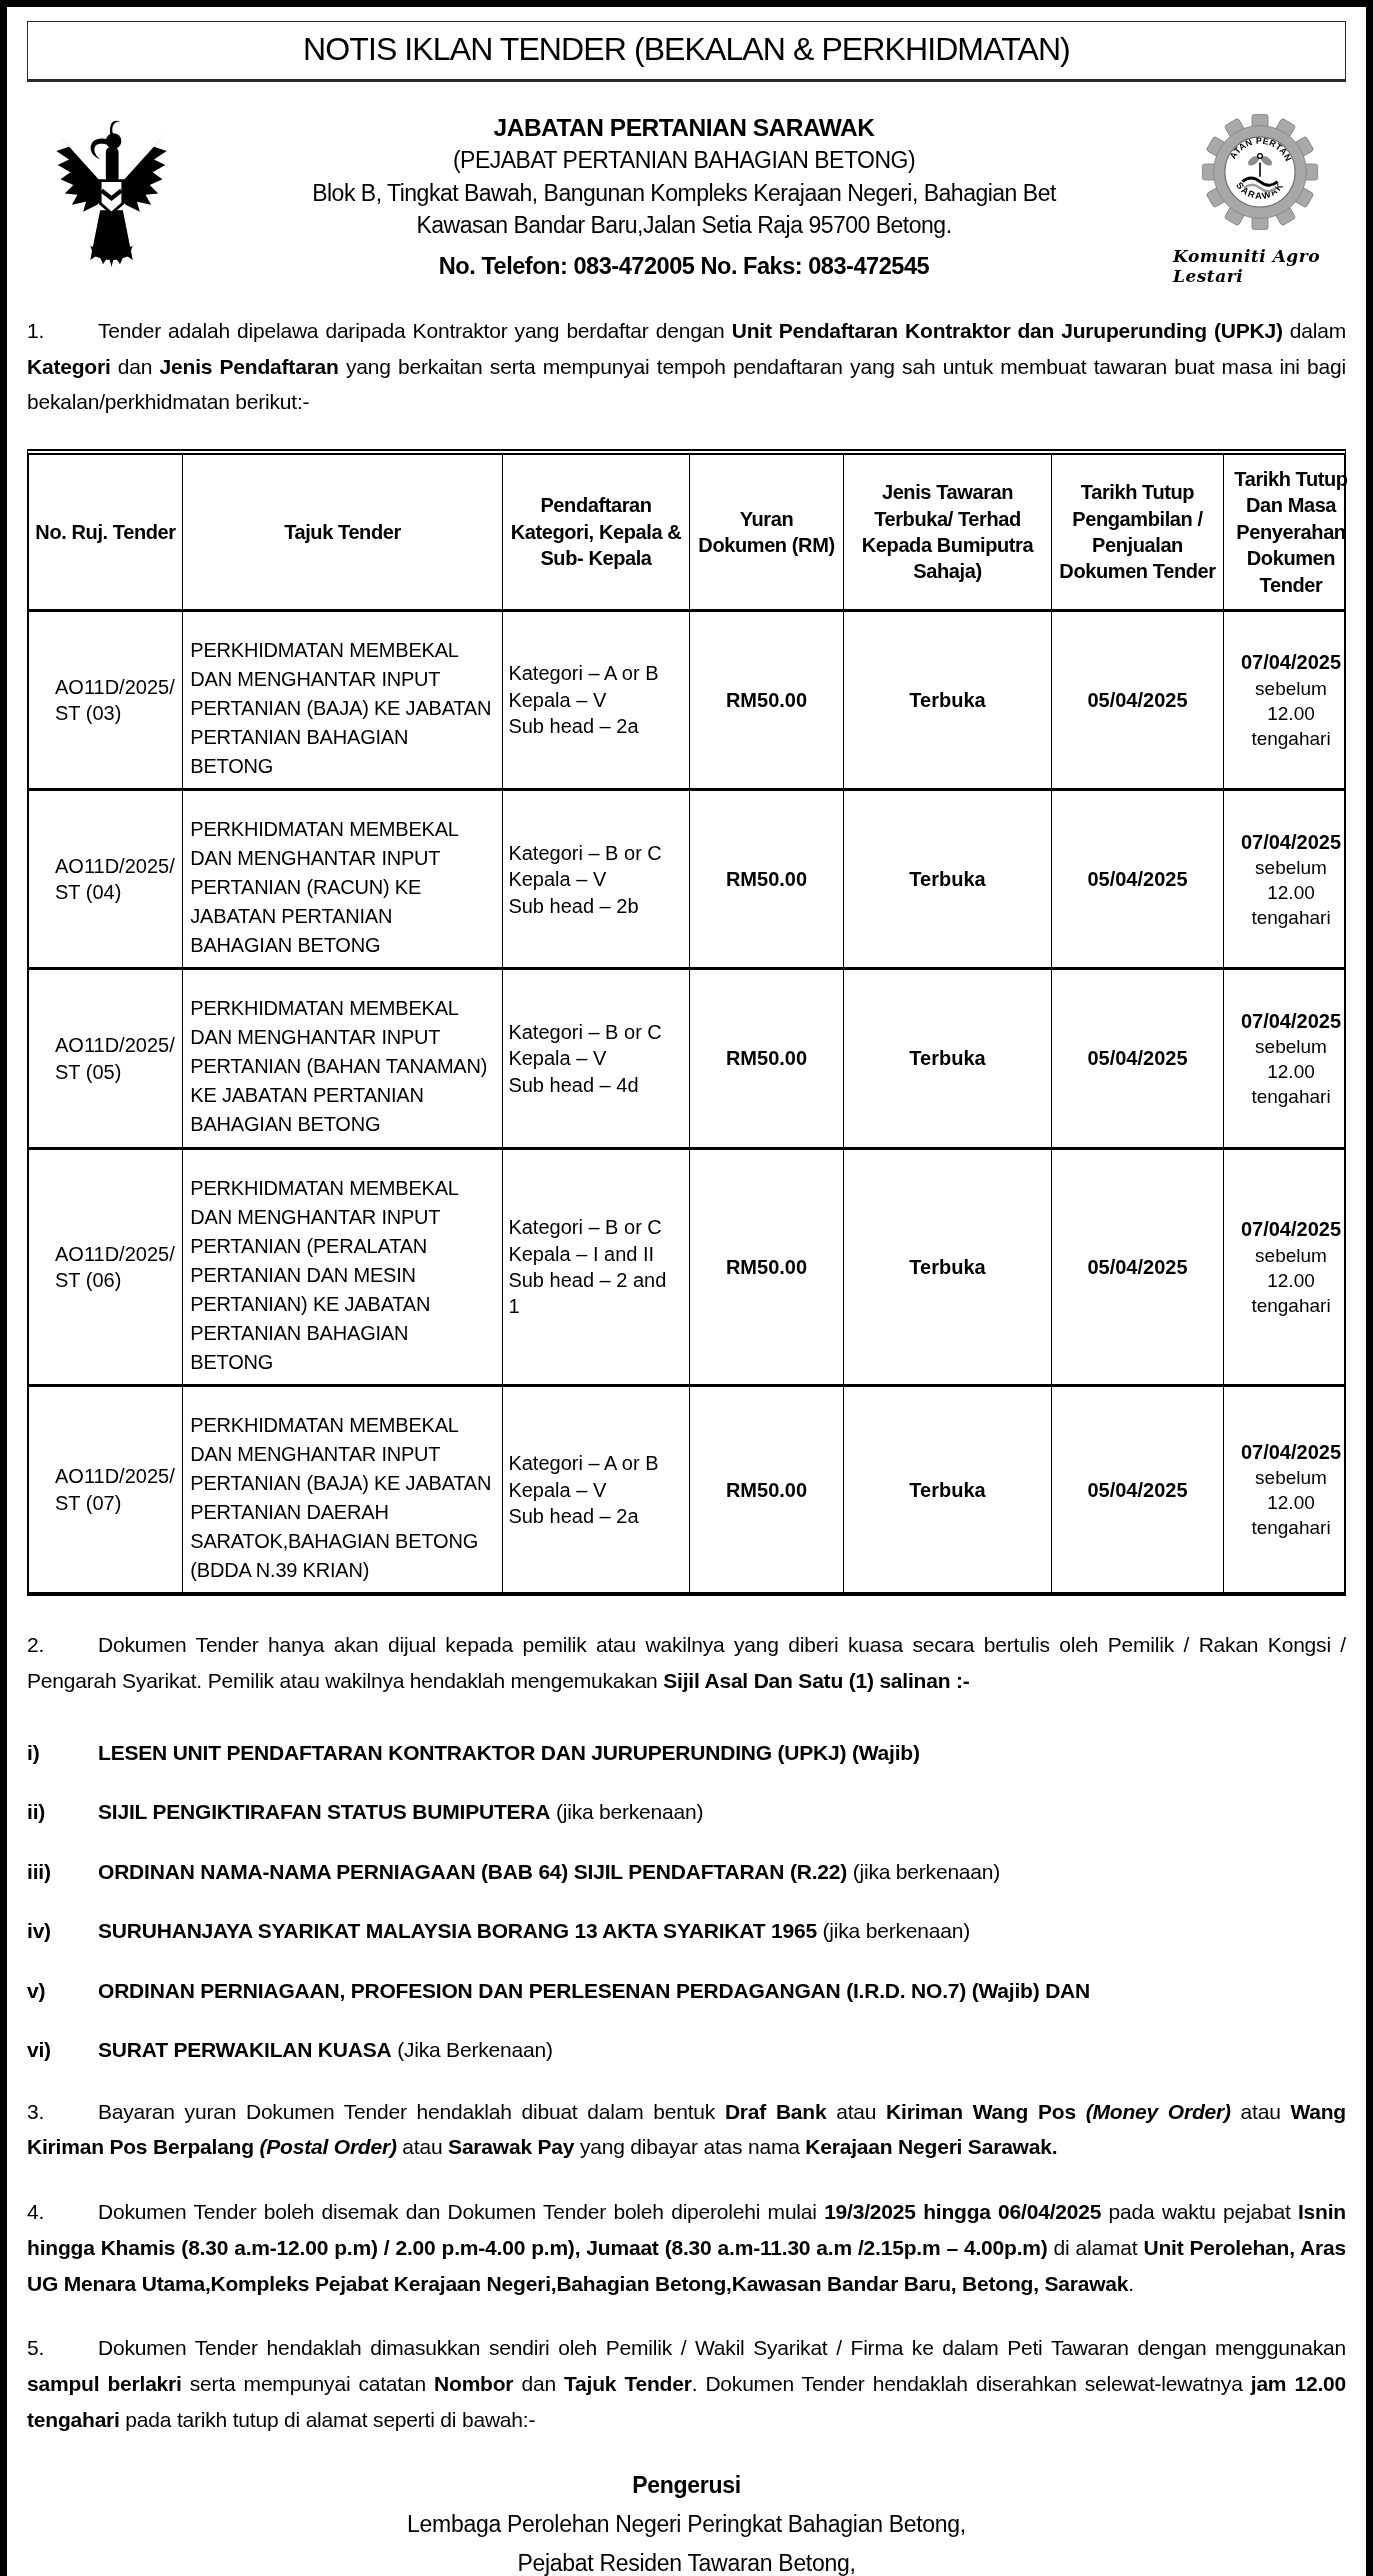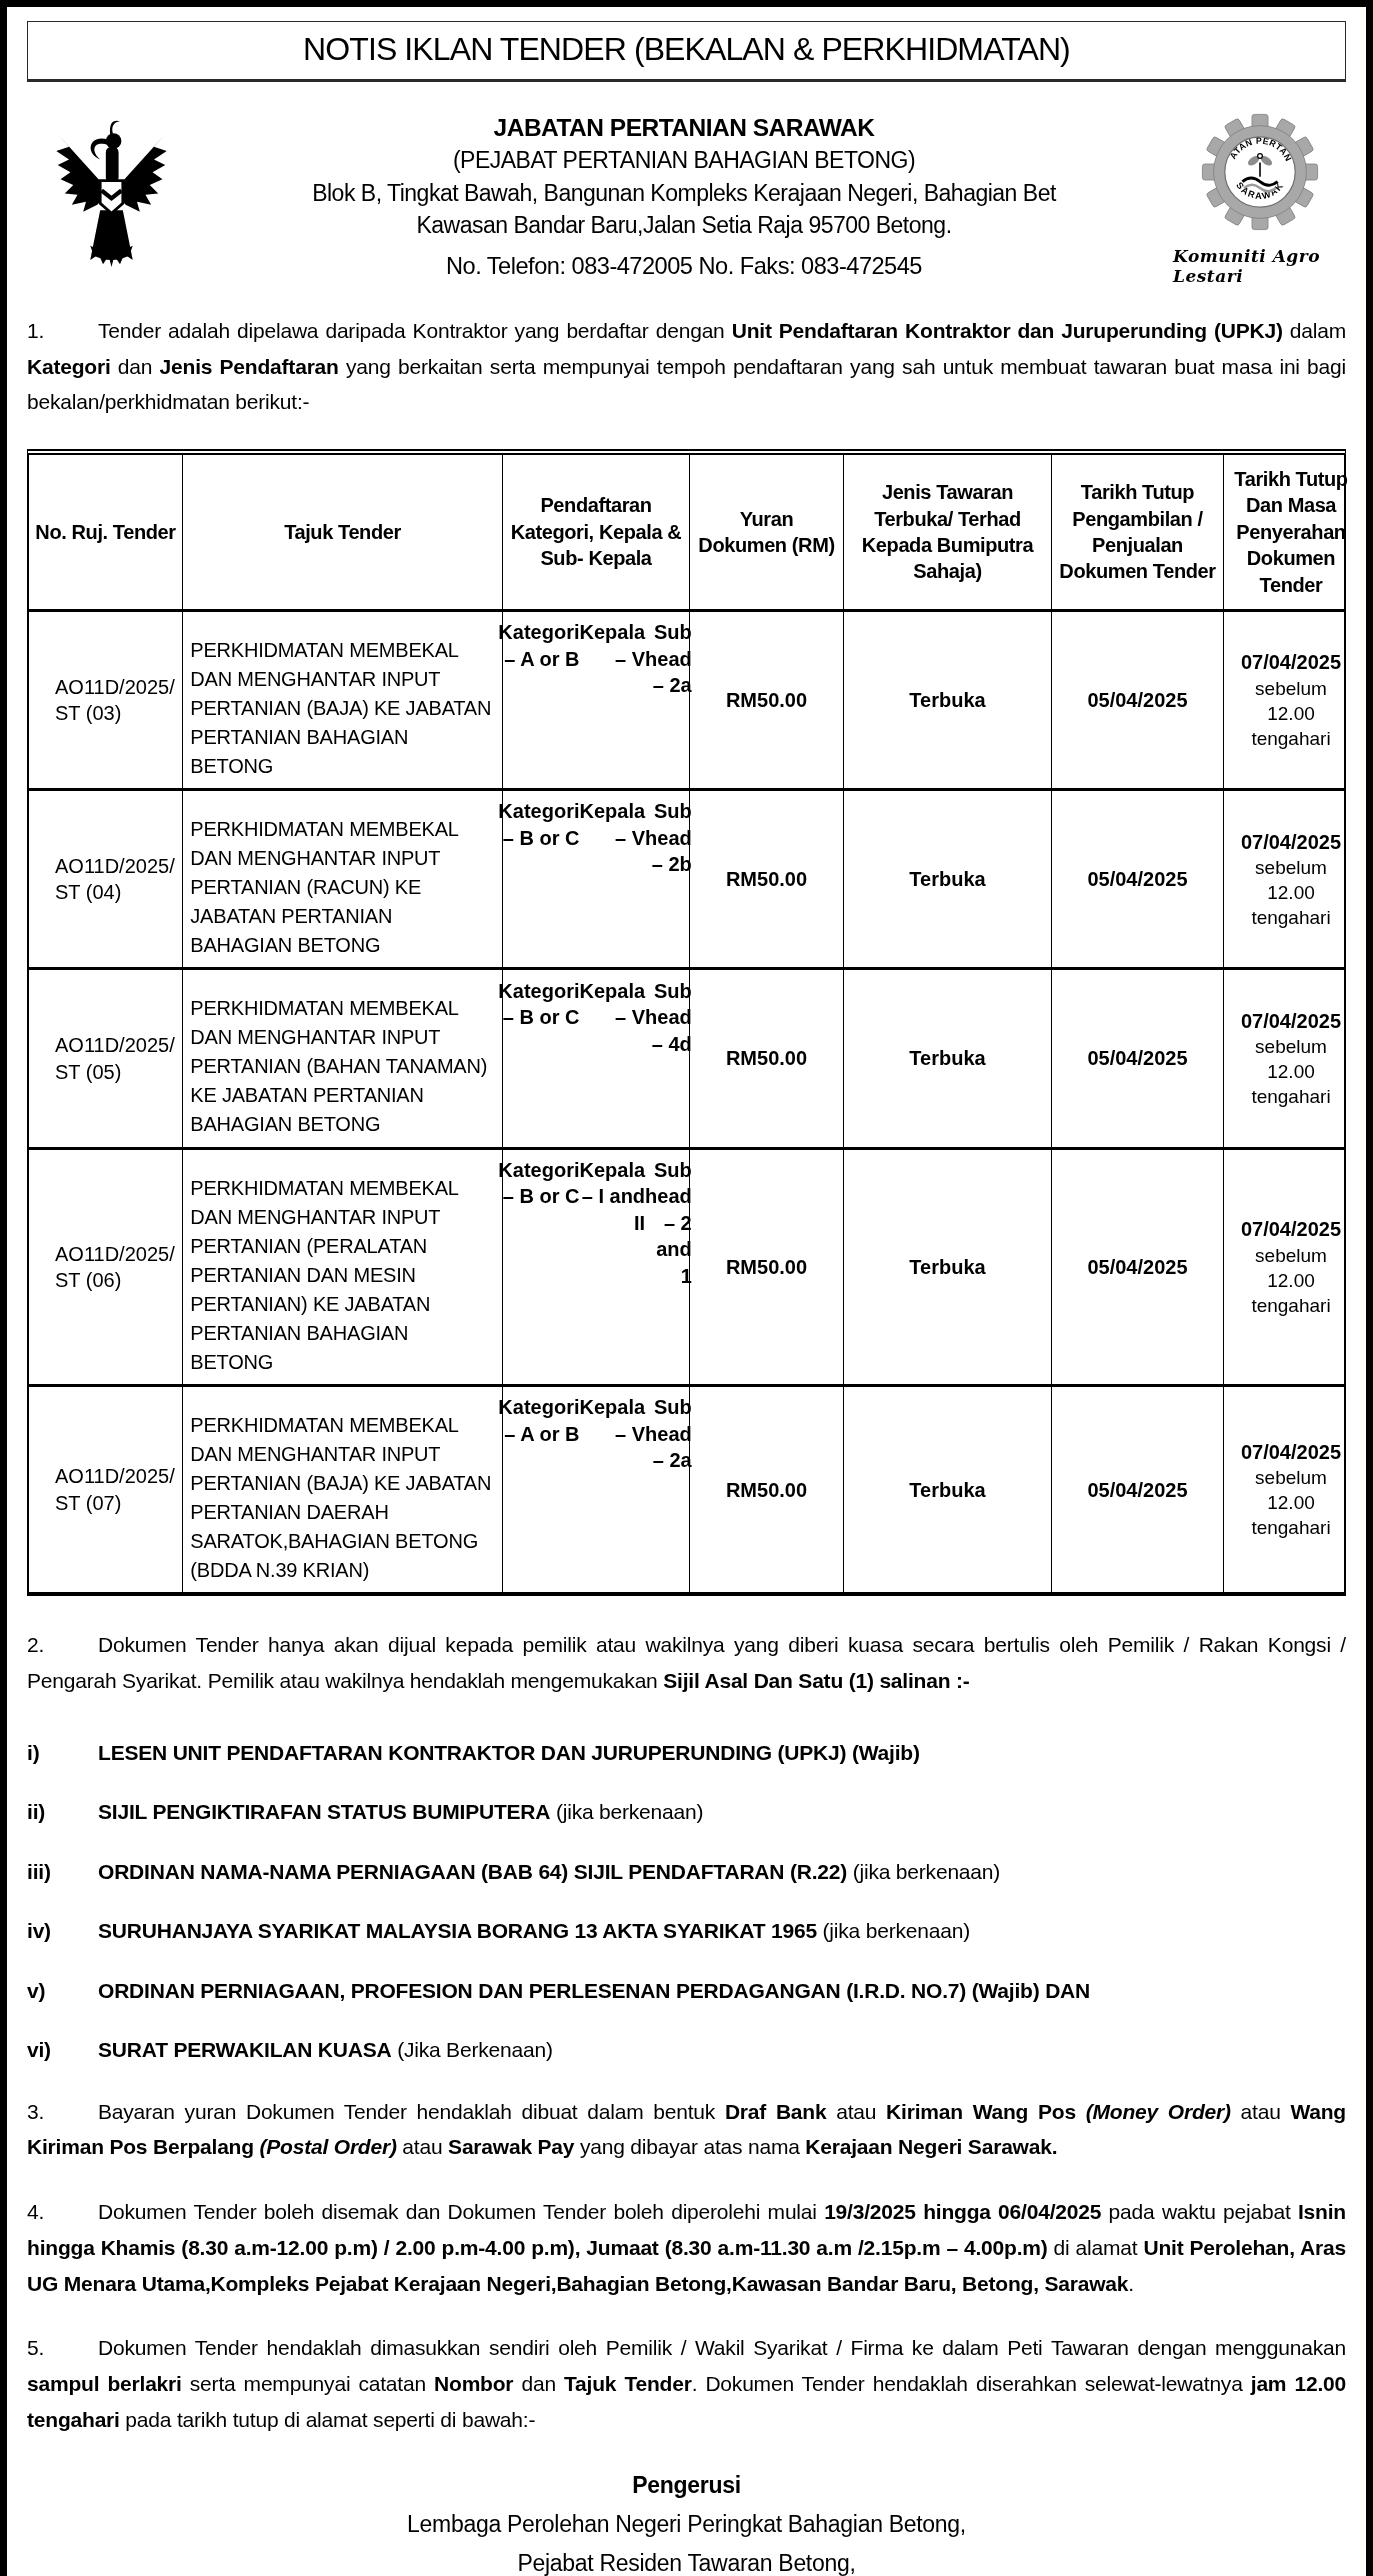--- a/index.html
+++ b/index.html
@@ -35,21 +35,21 @@
     display: flex;
     align-items: center;
     margin-bottom: 27px;
     min-height: 177px;
   }
   .crest-wrap { width: 168px; flex: 0 0 168px; display:flex; justify-content:center; }
   .gear-wrap { width: 173px; flex: 0 0 173px; display:flex; flex-direction:column; align-items:center; }
   .header-center { flex: 1; text-align: center; padding-top: 3.6px; overflow: hidden; }
   .header-center .org   { font-size: 24.5px; font-weight: bold; letter-spacing: -0.5px; margin-bottom: 5.4px;}
   .header-center .line  { font-size: 23px; letter-spacing: -0.5px; margin-bottom: 5.4px; white-space: nowrap;}
-  .header-center .contact { font-size: 23.6px; font-weight: normal; letter-spacing: -0.5px; margin-top: 14px;}
+  .header-center .contact { font-size: 23.6px; font-weight: bold; letter-spacing: -0.5px; margin-top: 14px;}
   .gear-tagline {
     font-family: "DejaVu Serif", serif;
     font-style: italic;
     font-weight: bold;
     font-size: 17px;
     margin-top: 5.4px;
     letter-spacing: 0.5px;
   }
 
   
@@ -97,21 +97,21 @@
     line-height: 1.32;
   }
   .t-cell:last-child { border-right: none; }
   .t-head .t-cell { font-weight: bold; font-size: 20px; padding: 11px 3.6px; letter-spacing: -0.4px; }
   .t-body { min-height: 162px; }
   .cell-ref { justify-content: flex-start; text-align: left; padding-left: 26px; }
   .cell-title {
     align-items: flex-start; justify-content: flex-start; text-align: left;
     padding-top: 24px; line-height: 1.45; letter-spacing: -0.2px;
   }
-  .cell-reg { align-items: flex-start; justify-content: center; text-align: right; font-weight: bold; padding-left: 5.4px; }
+  .cell-reg { flex-direction: column; align-items: flex-start; justify-content: center; text-align: left; font-weight: normal; padding-left: 5.4px; }
   .cell-bold { font-weight: bold; }
   .cell-submit { flex-direction: column; }
   .cell-submit .sdate { font-weight: bold; }
   .cell-submit .snote { font-weight: normal; font-size: 19px; }
 
   
   .address-block {
     text-align: center;
     font-size: 23px;
     line-height: 1.7;

